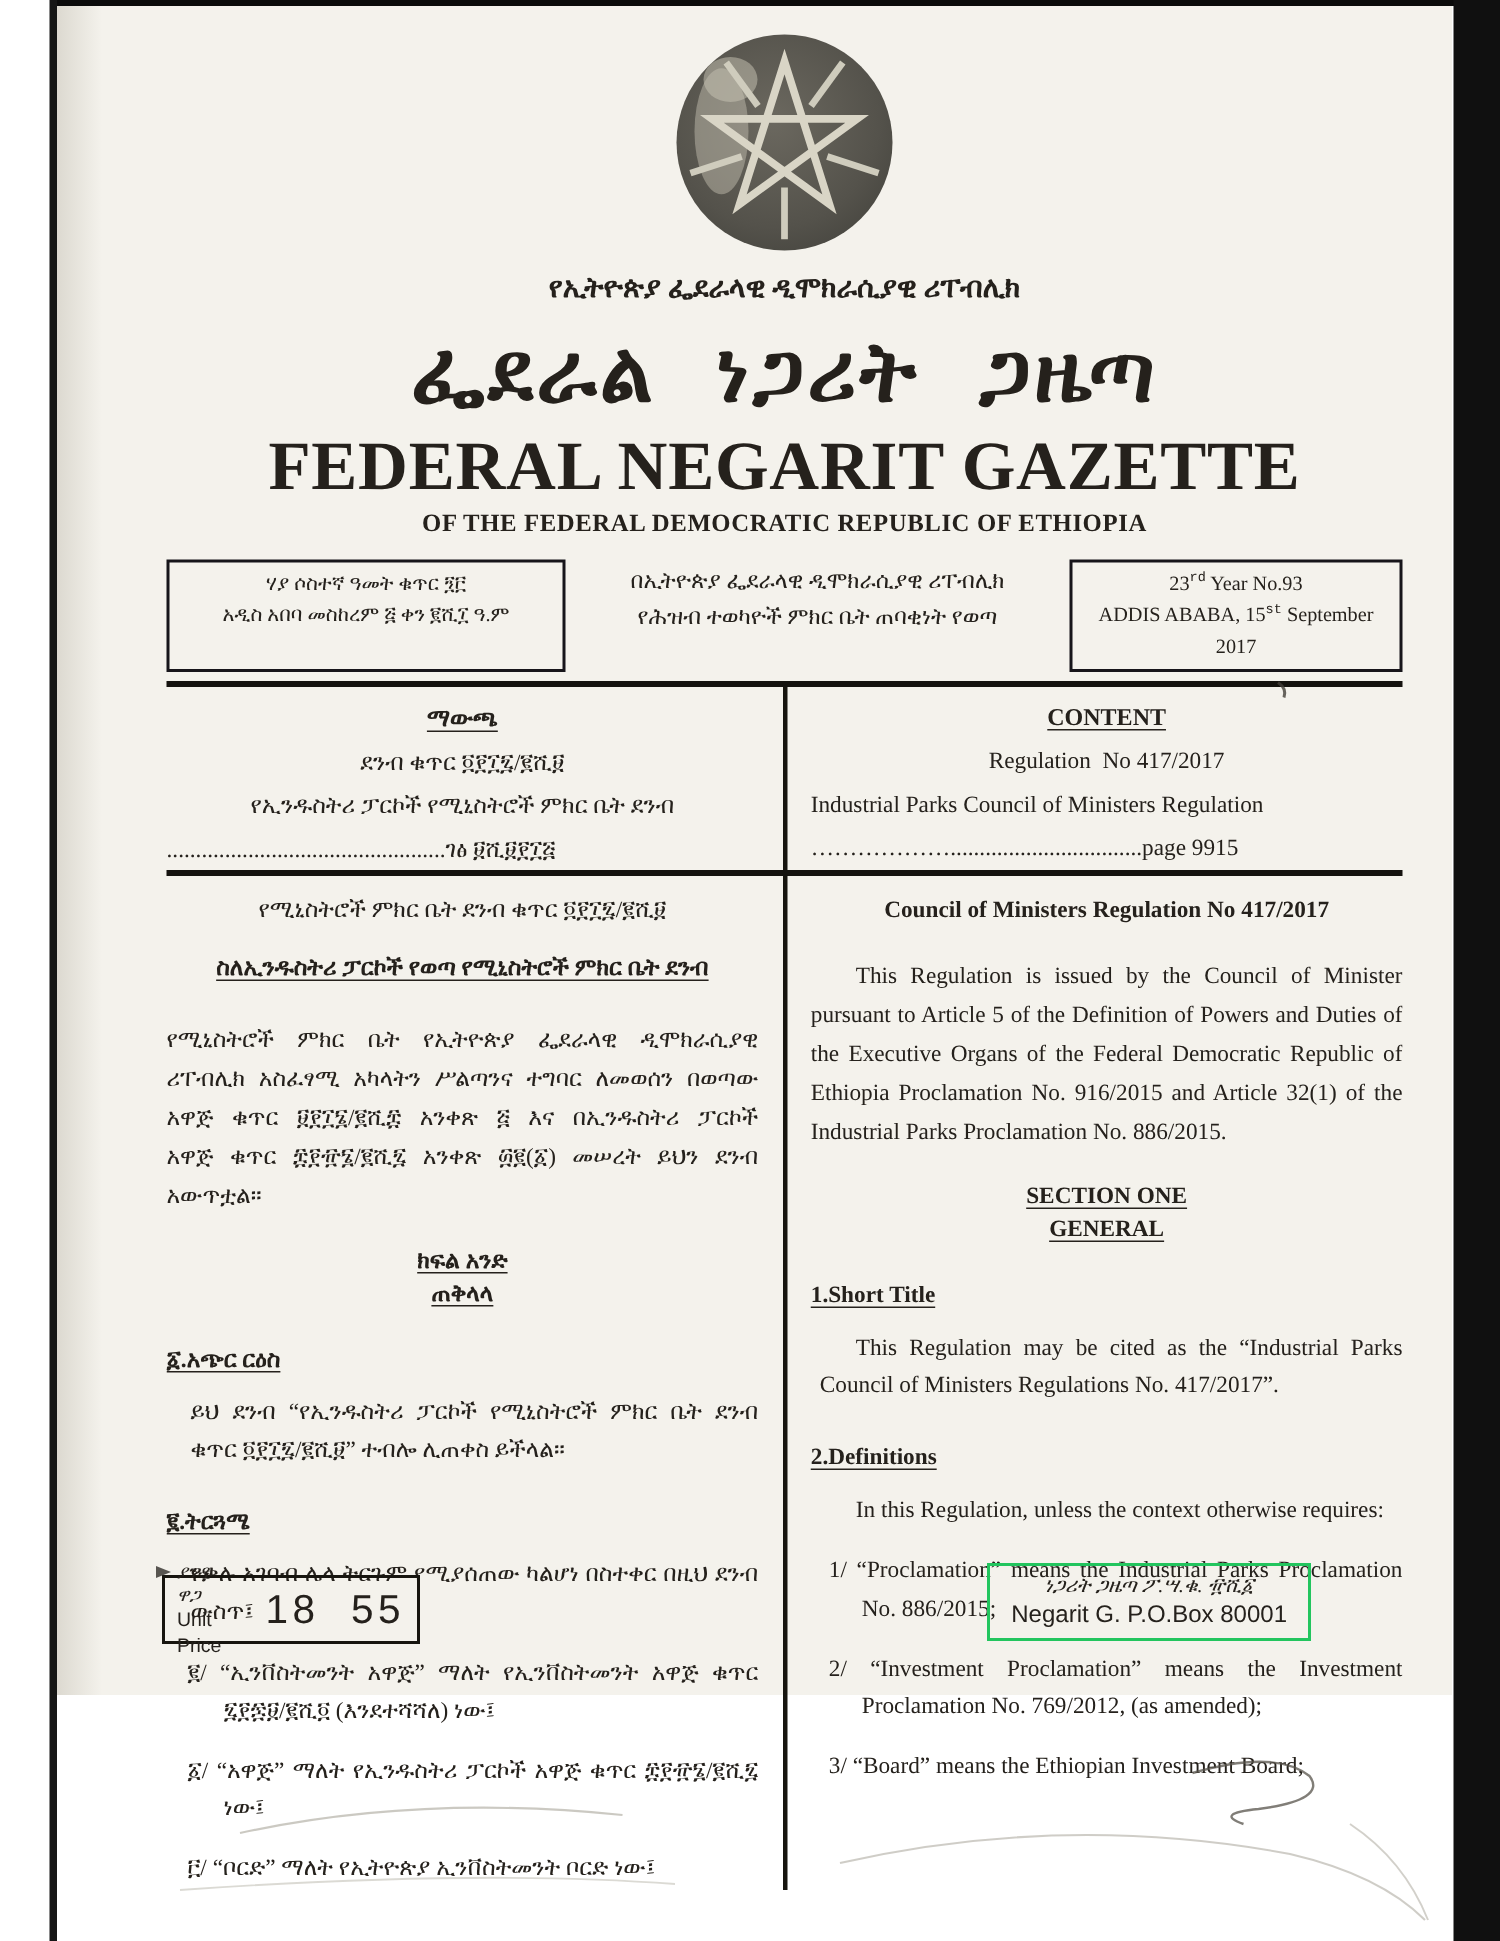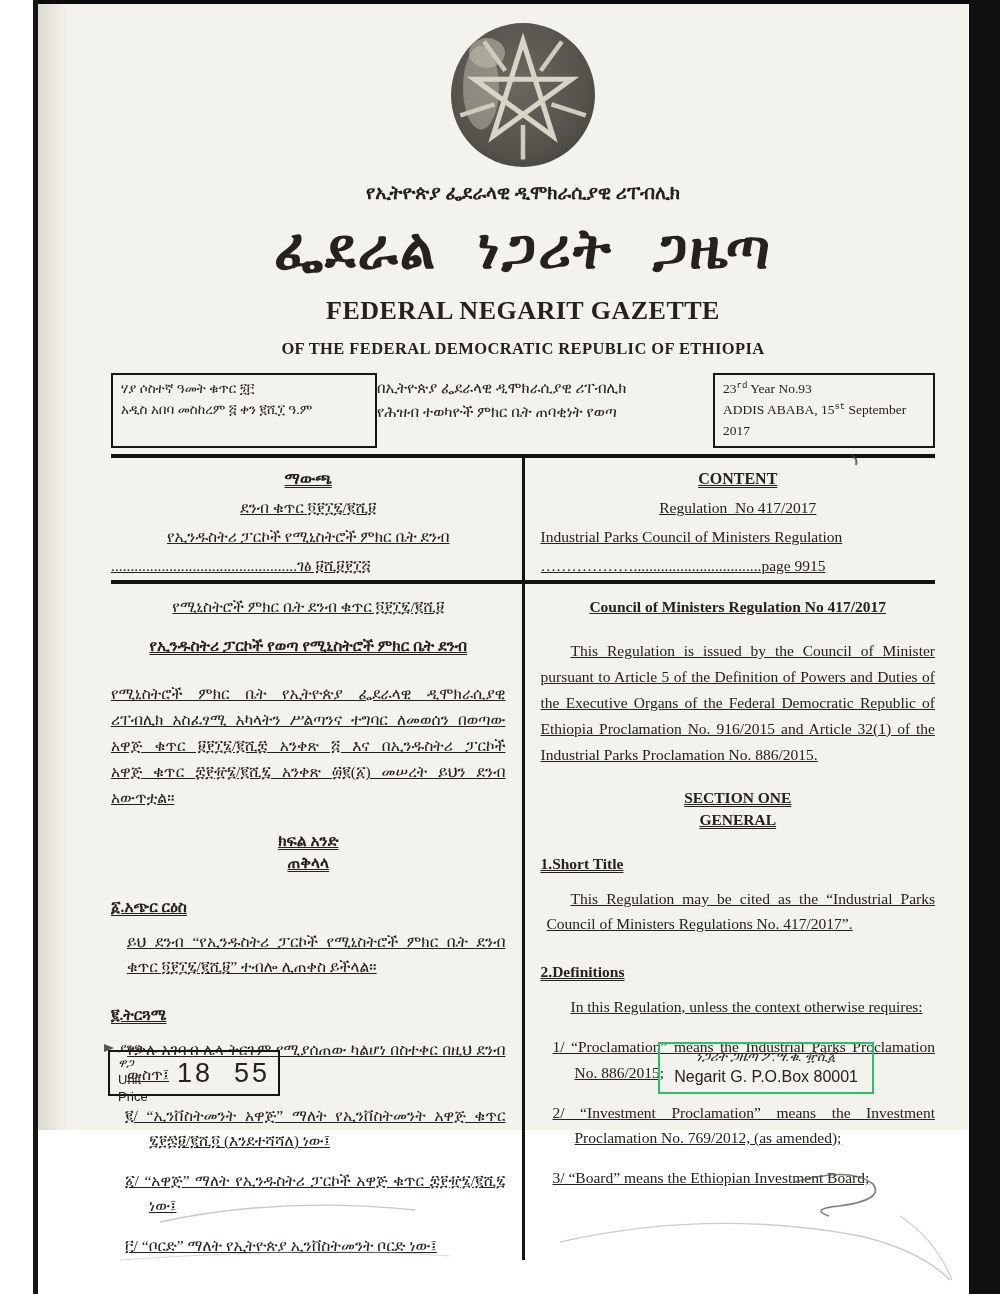--- a/index.html
+++ b/index.html
@@ -16,35 +16,35 @@
   
   .paper{position:absolute;left:38px;top:0;width:930px;height:1130px;background:#f4f2ec;z-index:1;}
   .paper::before{content:"";position:absolute;left:0;top:0;width:30px;height:100%;
     background:linear-gradient(90deg,#dcd9d0,rgba(244,242,236,0));}
   .content{position:absolute;left:73px;right:33px;top:0;}
   
   .emblem{width:150px;height:150px;margin:20px auto 0;display:block;}
   .republic-line{margin-top:10px;text-align:center;font-size:19px;font-weight:bold;line-height:26px;}
   .title-am{margin-top:8px;text-align:center;font-size:56px;font-weight:bold;line-height:70px;
     word-spacing:24px;letter-spacing:2px;}
-  .title-en{margin-top:4px;text-align:center;font-size:26px;font-weight:bold;line-height:46px;letter-spacing:0.5px;}
+  .title-en{margin-top:4px;text-align:center;font-size:46px;font-weight:bold;line-height:46px;letter-spacing:0.5px;}
   .subtitle-en{margin-top:4px;text-align:center;font-size:16.5px;font-weight:bold;line-height:21px;letter-spacing:0.4px;}
   
   .issue-bar{margin-top:14px;display:flex;align-items:stretch;}
-  .issue-box{border:2px solid #17151a;padding:4px 8px;text-align:left;line-height:1.55;box-sizing:border-box;}
+  .issue-box{border:2px solid #17151a;padding:4px 8px;text-align:center;line-height:1.55;box-sizing:border-box;}
   .issue-box.left{width:266px;font-size:13.5px;}
-  .issue-center{flex:1;text-align:left;font-size:15px;line-height:1.6;padding-top:3px;}
+  .issue-center{flex:1;text-align:center;font-size:15px;line-height:1.6;padding-top:3px;}
   .issue-box.right{width:222px;font-size:13.5px;}
   sup{font-size:9px;vertical-align:super;line-height:0;font-family:Liberation Mono, monospace;}
   
   .rule{height:4px;background:#15130f;}
   .rule.first{margin-top:6px;}
   .cols{display:grid;grid-template-columns:1fr 3px 1fr;}
   .vdiv{background:#17150f;}
-  .col{box-sizing:border-box;overflow:hidden;text-decoration:underline;}
+  .col{box-sizing:border-box;overflow:hidden;}
   .col.am-col{padding-right:16px;font-size:15.5px;}
   .col.en-col{padding-left:16px;font-size:15.5px;}
   .toc-row .col{height:122px;}
   .body-row .col{height:676px;}
   
   .center{text-align:center;}
   .bold{font-weight:bold;}
   .u{text-decoration:underline;text-underline-offset:3px;}
   .just{text-align:justify;}
   .pre{white-space:pre;}
@@ -148,21 +148,21 @@
         <div class="toc-line">Industrial Parks Council of Ministers Regulation</div>
         <div class="toc-page nowrap">……………….................................page 9915</div>
       </div>
     </div>
 
     <div class="rule"></div>
 
     <div class="cols body-row">
       <div class="col am-col">
         <div class="b-regno center">የሚኒስትሮች ምክር ቤት ደንብ ቁጥር ፬፻፲፯/፪ሺ፱</div>
-        <div class="b-title center bold u">የኢንዱስትሪ ፓርኮች የወጣ የሚኒስትሮች ምክር ቤት ደንብ</div>
+        <div class="b-title center bold u">ስለኢንዱስትሪ ፓርኮች የወጣ የሚኒስትሮች ምክር ቤት ደንብ</div>
         <div class="b-preamble just">የሚኒስትሮች ምክር ቤት የኢትዮጵያ ፌደራላዊ ዲሞክራሲያዊ ሪፐብሊክ አስፈፃሚ አካላትን ሥልጣንና ተግባር ለመወሰን በወጣው አዋጅ ቁጥር ፱፻፲፮/፪ሺ፰ አንቀጽ ፭ እና በኢንዱስትሪ ፓርኮች አዋጅ ቁጥር ፰፻፹፮/፪ሺ፯ አንቀጽ ፴፪(፩) መሠረት ይህን ደንብ አውጥቷል።</div>
         <div class="b-section center bold u">ክፍል አንድ</div>
         <div class="center bold u">ጠቅላላ</div>
         <div class="b-art-head bold u">፩.አጭር ርዕስ</div>
         <div class="b-art-text just">ይህ ደንብ “የኢንዱስትሪ ፓርኮች የሚኒስትሮች ምክር ቤት ደንብ ቁጥር ፬፻፲፯/፪ሺ፱” ተብሎ ሊጠቀስ ይችላል።</div>
         <div class="b-art-head bold u">፪.ትርጓሜ</div>
         <div class="b-art-text just">የቃሉ አገባብ ሌላ ትርጉም የሚያሰጠው ካልሆነ በስተቀር በዚህ ደንብ ውስጥ፤</div>
         <div class="b-def just">፪/ “ኢንቨስትመንት አዋጅ” ማለት የኢንቨስትመንት አዋጅ ቁጥር ፯፻፷፱/፪ሺ፬ (እንደተሻሻለ) ነው፤</div>
         <div class="b-def just">፩/ “አዋጅ” ማለት የኢንዱስትሪ ፓርኮች አዋጅ ቁጥር ፰፻፹፮/፪ሺ፯ ነው፤</div>
         <div class="b-def just">፫/ “ቦርድ” ማለት የኢትዮጵያ ኢንቨስትመንት ቦርድ ነው፤</div>

